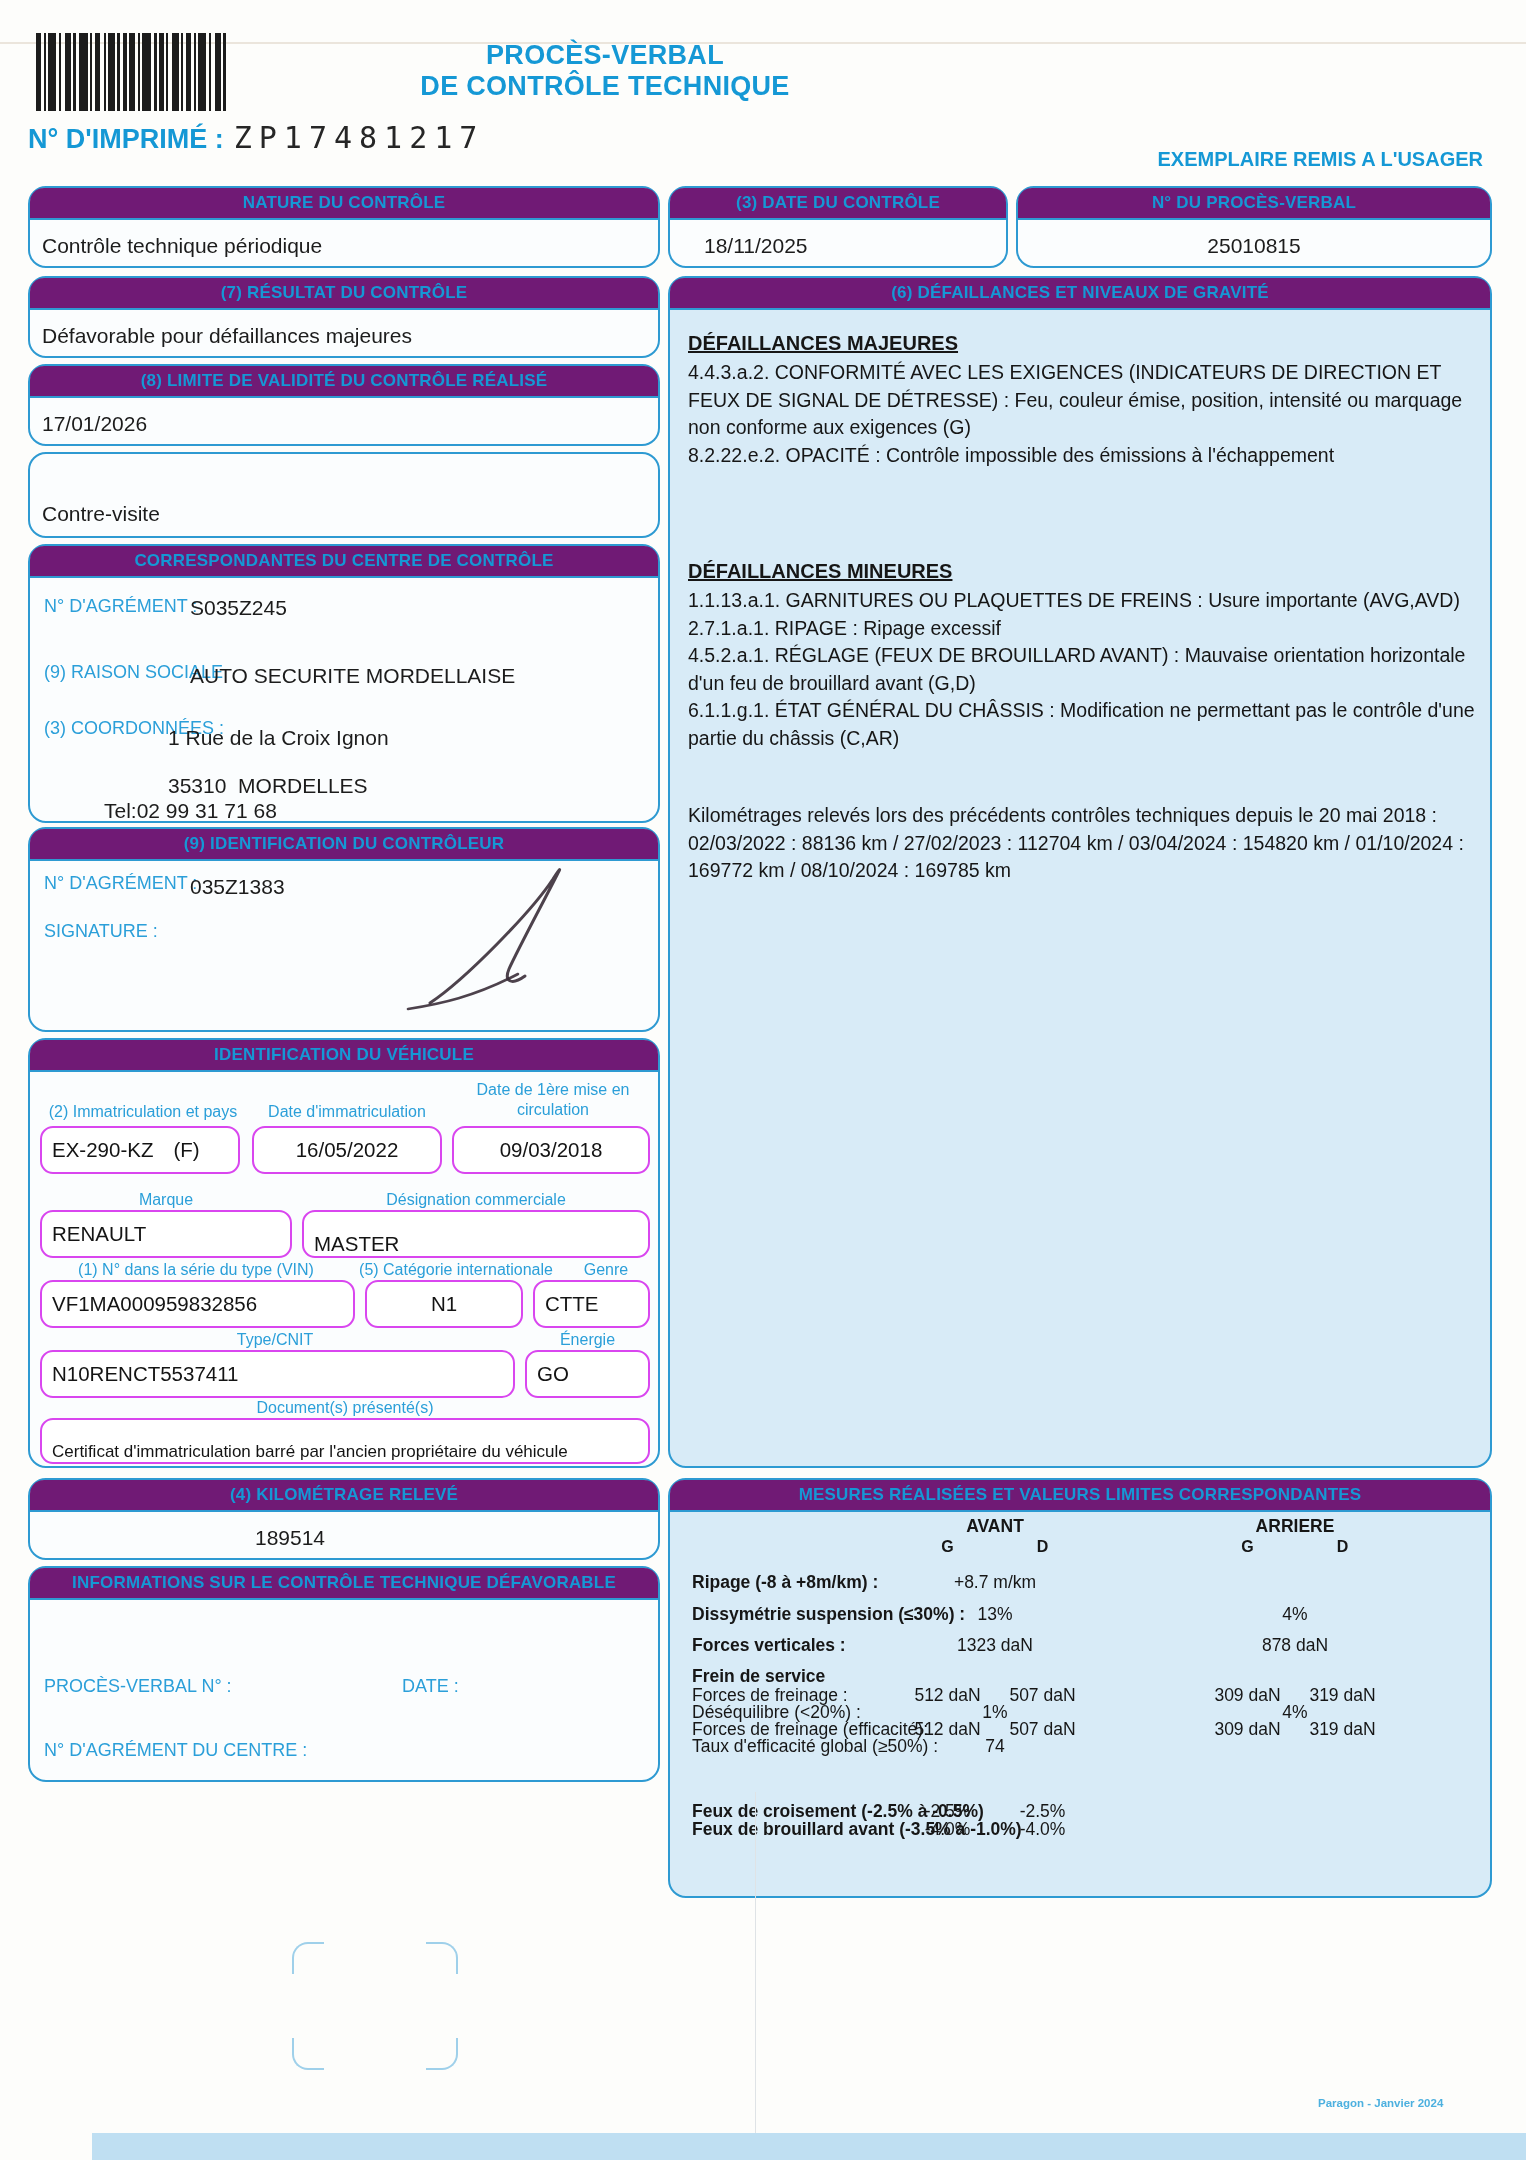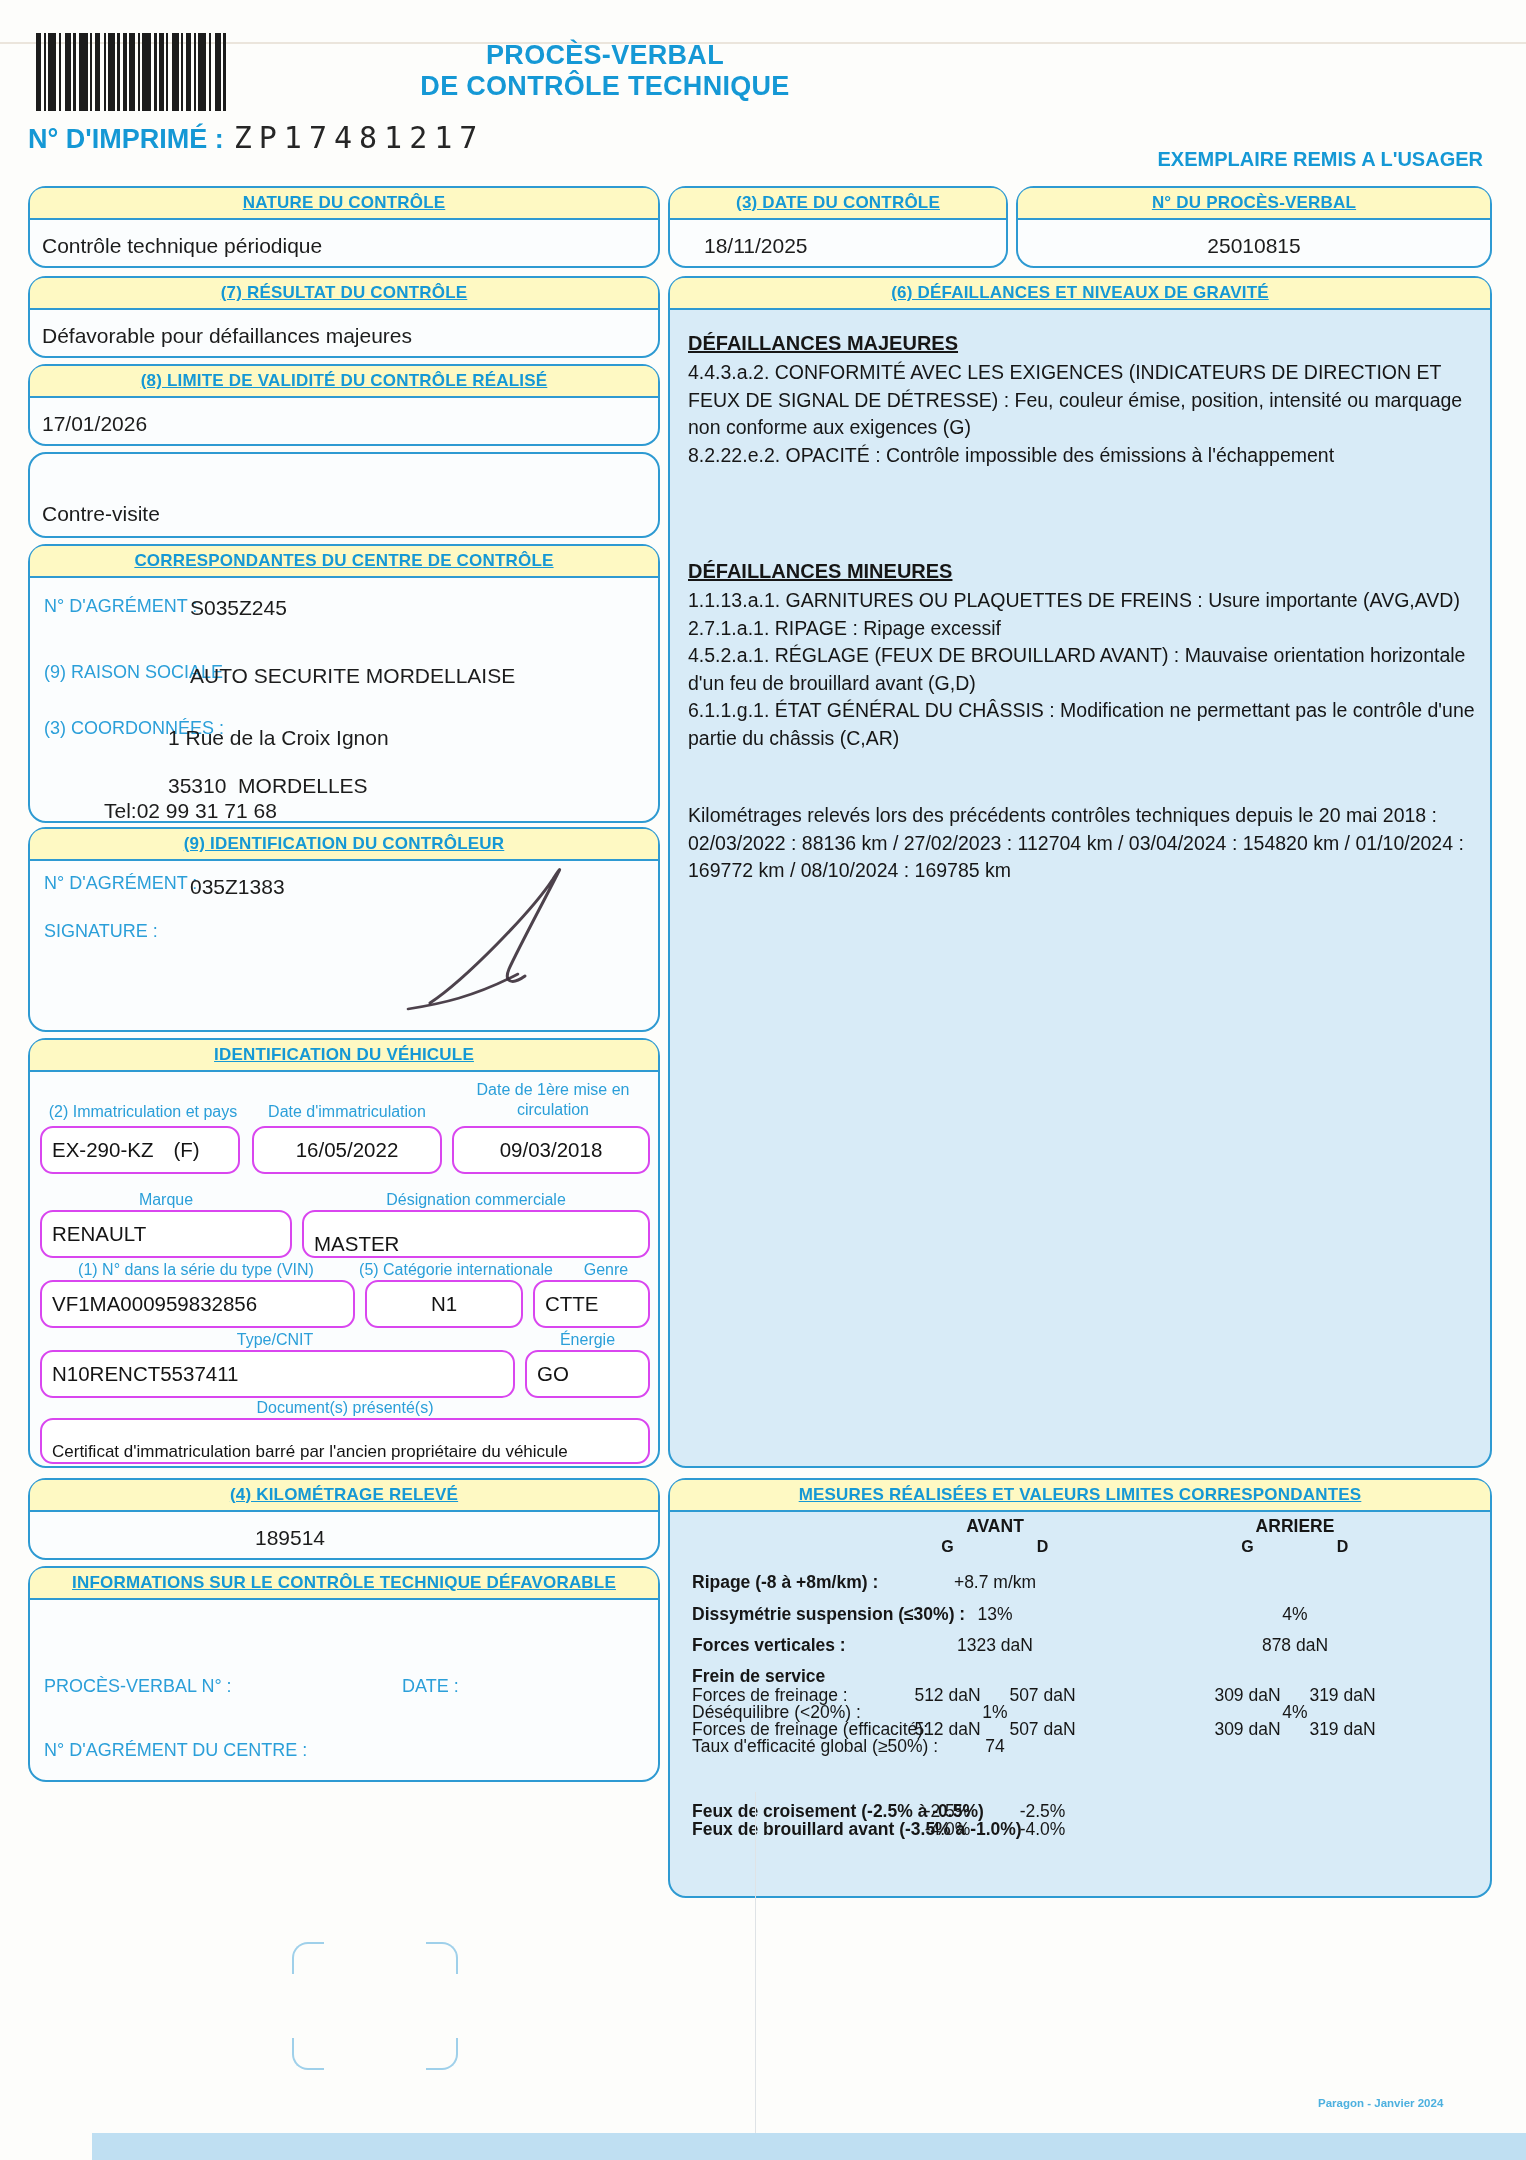--- a/index.html
+++ b/index.html
@@ -11,23 +11,23 @@
   .doc-title{position:absolute;left:420px;top:40px;width:370px;text-align:center;
              color:#1598d5;font-weight:bold;font-size:27px;line-height:31px;letter-spacing:.3px;}
   .copy-note{position:absolute;left:1083px;top:148px;width:400px;text-align:right;
              color:#1598d5;font-weight:bold;font-size:20px;}
   .nimprime{position:absolute;left:28px;top:120px;font-size:27px;font-weight:bold;color:#1598d5;}
   .nimprime .num{font-family:"DejaVu Sans Mono",monospace;font-weight:normal;color:#262626;
                  font-size:30px;letter-spacing:7px;margin-left:10px;}
   
   .box{position:absolute;border:2.5px solid #2e9ad2;border-radius:18px;background:#fbfdfe;box-sizing:border-box;}
   .box.panel{background:#d8ebf7;}
-  .band{height:30px;background:#fef9c3;border-bottom:2px solid #2e9ad2;border-radius:14px 14px 0 0;
+  .band{height:30px;background:#701a75;border-bottom:2px solid #2e9ad2;border-radius:14px 14px 0 0;
         display:flex;align-items:center;justify-content:center;
-        color:#1598d5;font-weight:bold;font-size:17px;letter-spacing:.2px;white-space:nowrap;text-decoration:underline;}
+        color:#1598d5;font-weight:bold;font-size:17px;letter-spacing:.2px;white-space:nowrap;}
   .val{position:absolute;font-size:21px;color:#1c1c1c;white-space:nowrap;}
   .flabel{position:absolute;color:#2b9fd9;font-size:18px;white-space:nowrap;}
   
   .vlabel{position:absolute;color:#2b9fd9;font-size:16px;text-align:center;line-height:20px;}
   .vfield{position:absolute;height:48px;border:2px solid #d946ef;border-radius:13px;background:#fff;
           box-sizing:border-box;display:flex;align-items:center;padding:0 10px;font-size:20.5px;color:#141414;}
   .vfield.center{justify-content:center;}
   
   .dtext{position:absolute;left:18px;width:792px;font-size:19.5px;line-height:27.5px;color:#161616;}
   .dtext p{margin:0;}

